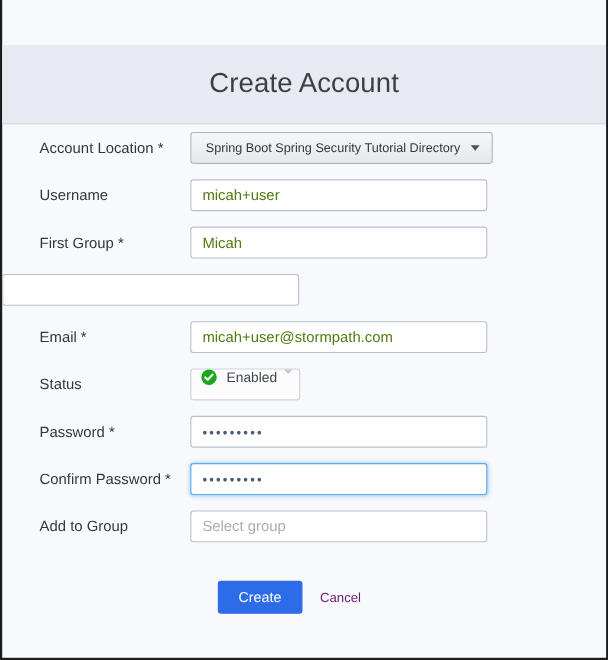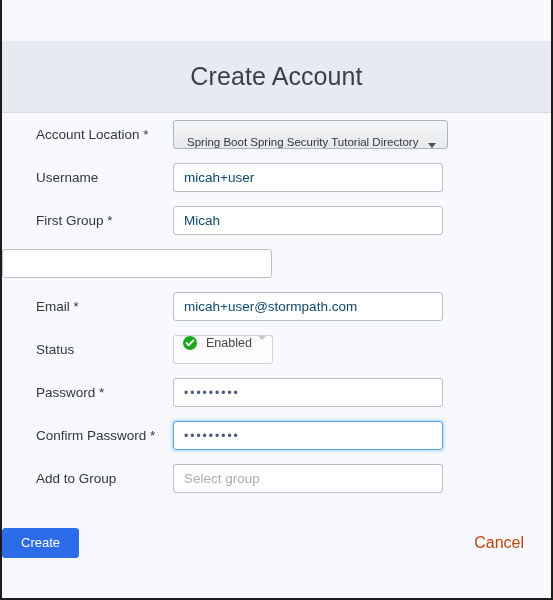--- a/index.html
+++ b/index.html
@@ -76,42 +76,42 @@
     box-sizing: border-box;
     width: 270px;
     height: 29px;
     line-height: 27px;
     padding: 0 10px;
     border: 1px solid #b9c0cc;
     border-radius: 3px;
     background: #ffffff;
     font-family: "Liberation Sans", sans-serif;
     font-size: 13.5px;
-    color: #0c4a6e;
+    color: #4d7c0f;
     outline: none;
     display: block;
   }
   .text-input::placeholder {
     color: #a9aeb6;
   }
   .text-input.focused {
     border-color: #5aa9f0;
     box-shadow: 0 0 3px 1px rgba(102,175,233,0.45);
   }
   .text-input.password {
     letter-spacing: 2px;
     font-size: 12px;
     color: #4a5a78;
   }
 
   
   .loc-select {
     box-sizing: border-box;
     display: inline-flex;
-    align-items: flex-end;
+    align-items: center;
     height: 29px;
     padding: 0 11px 0 13px;
     border: 1px solid #aeb4bf;
     border-radius: 3px;
     background: linear-gradient(to bottom, #f6f7f8 0%, #e6e8ea 100%);
     font-size: 11.5px;
     color: #33373d;
     white-space: nowrap;
     cursor: default;
   }
@@ -156,37 +156,37 @@
     border-right: 4px solid transparent;
     border-top: 4.5px solid #c5cad2;
   }
 
   
   .modal-footer {
     margin-top: 28px;
     padding-right: 27px;
     display: flex;
     align-items: center;
-    justify-content: space-between;
+    justify-content: center;
     gap: 16px;
   }
   .btn-create {
     background: #2d6ce8;
     border: 1px solid #2d6ce8;
     border-radius: 3px;
     color: #ffffff;
     font-family: "Liberation Sans", sans-serif;
     font-size: 13px;
     padding: 7px 18px 8px;
     cursor: pointer;
     line-height: 1;
   }
   .btn-cancel {
-    color: #c2410c;
-    font-size: 16px;
+    color: #701a75;
+    font-size: 12px;
     cursor: pointer;
     text-decoration: none;
   }
 </style>
 </head>
 <body>
 
 <div class="modal">
 
   <div class="modal-header">

